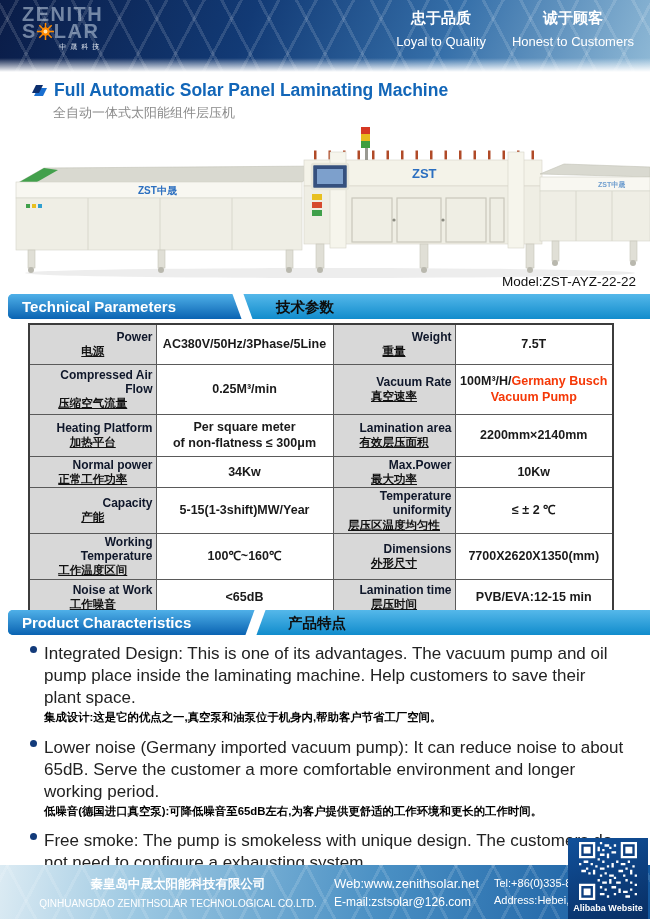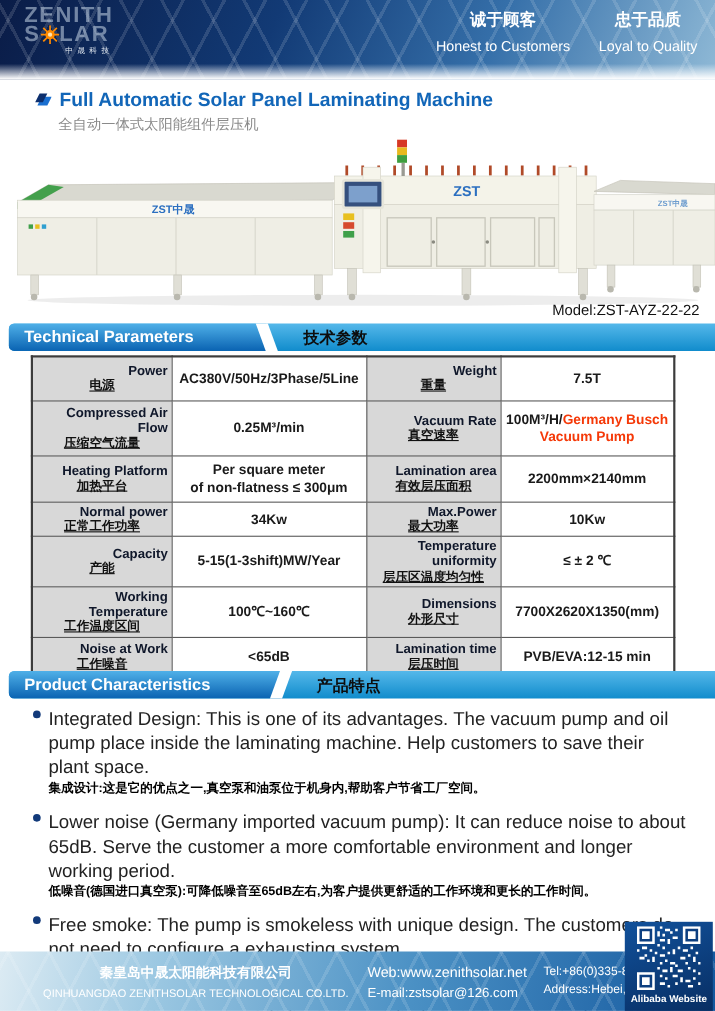--- a/index.html
+++ b/index.html
@@ -114,26 +114,26 @@
           </g>
           <circle cx="11" cy="11" r="5.5" fill="#ff8a00"></circle>
             <circle cx="11" cy="11" r="2.5" fill="#ffe3b0"></circle>
         </svg>
         <span>LAR</span>
       </span>
       <span class="sub">中晟科技</span>
     </div>
     <div class="slogans">
       <div class="col">
+        <span class="zh">忠于品质</span>
+        <span class="en">Loyal to Quality</span>
+      </div>
+      <div class="col">
         <span class="zh">诚于顾客</span>
         <span class="en">Honest to Customers</span>
-      </div>
-      <div class="col">
-        <span class="zh">忠于品质</span>
-        <span class="en">Loyal to Quality</span>
       </div>
     </div>
     <div class="fade"></div>
   </div>
 
   <div class="title-block">
     <div class="title-row">
       <svg width="17" height="13" viewBox="0 0 17 13">
         <polygon points="4,12 8,4 17,4 13,12" fill="#1a6fd0"></polygon>
         <polygon points="2,9 6,1 13,1 9,9" fill="#0d2f6e"></polygon>

